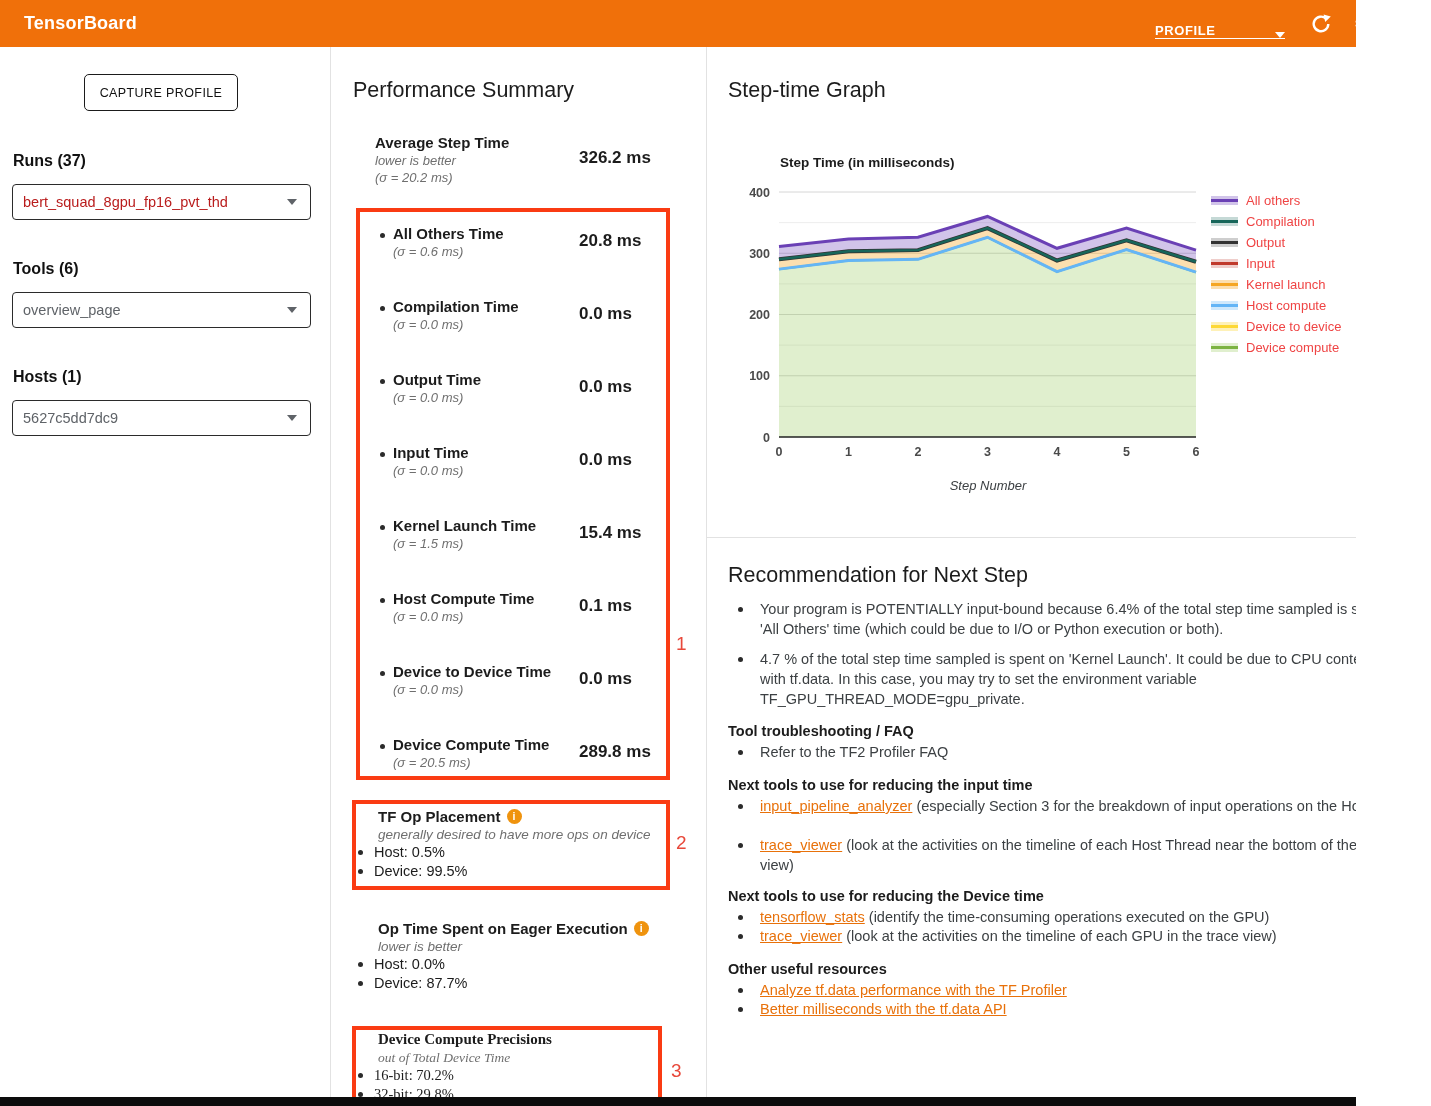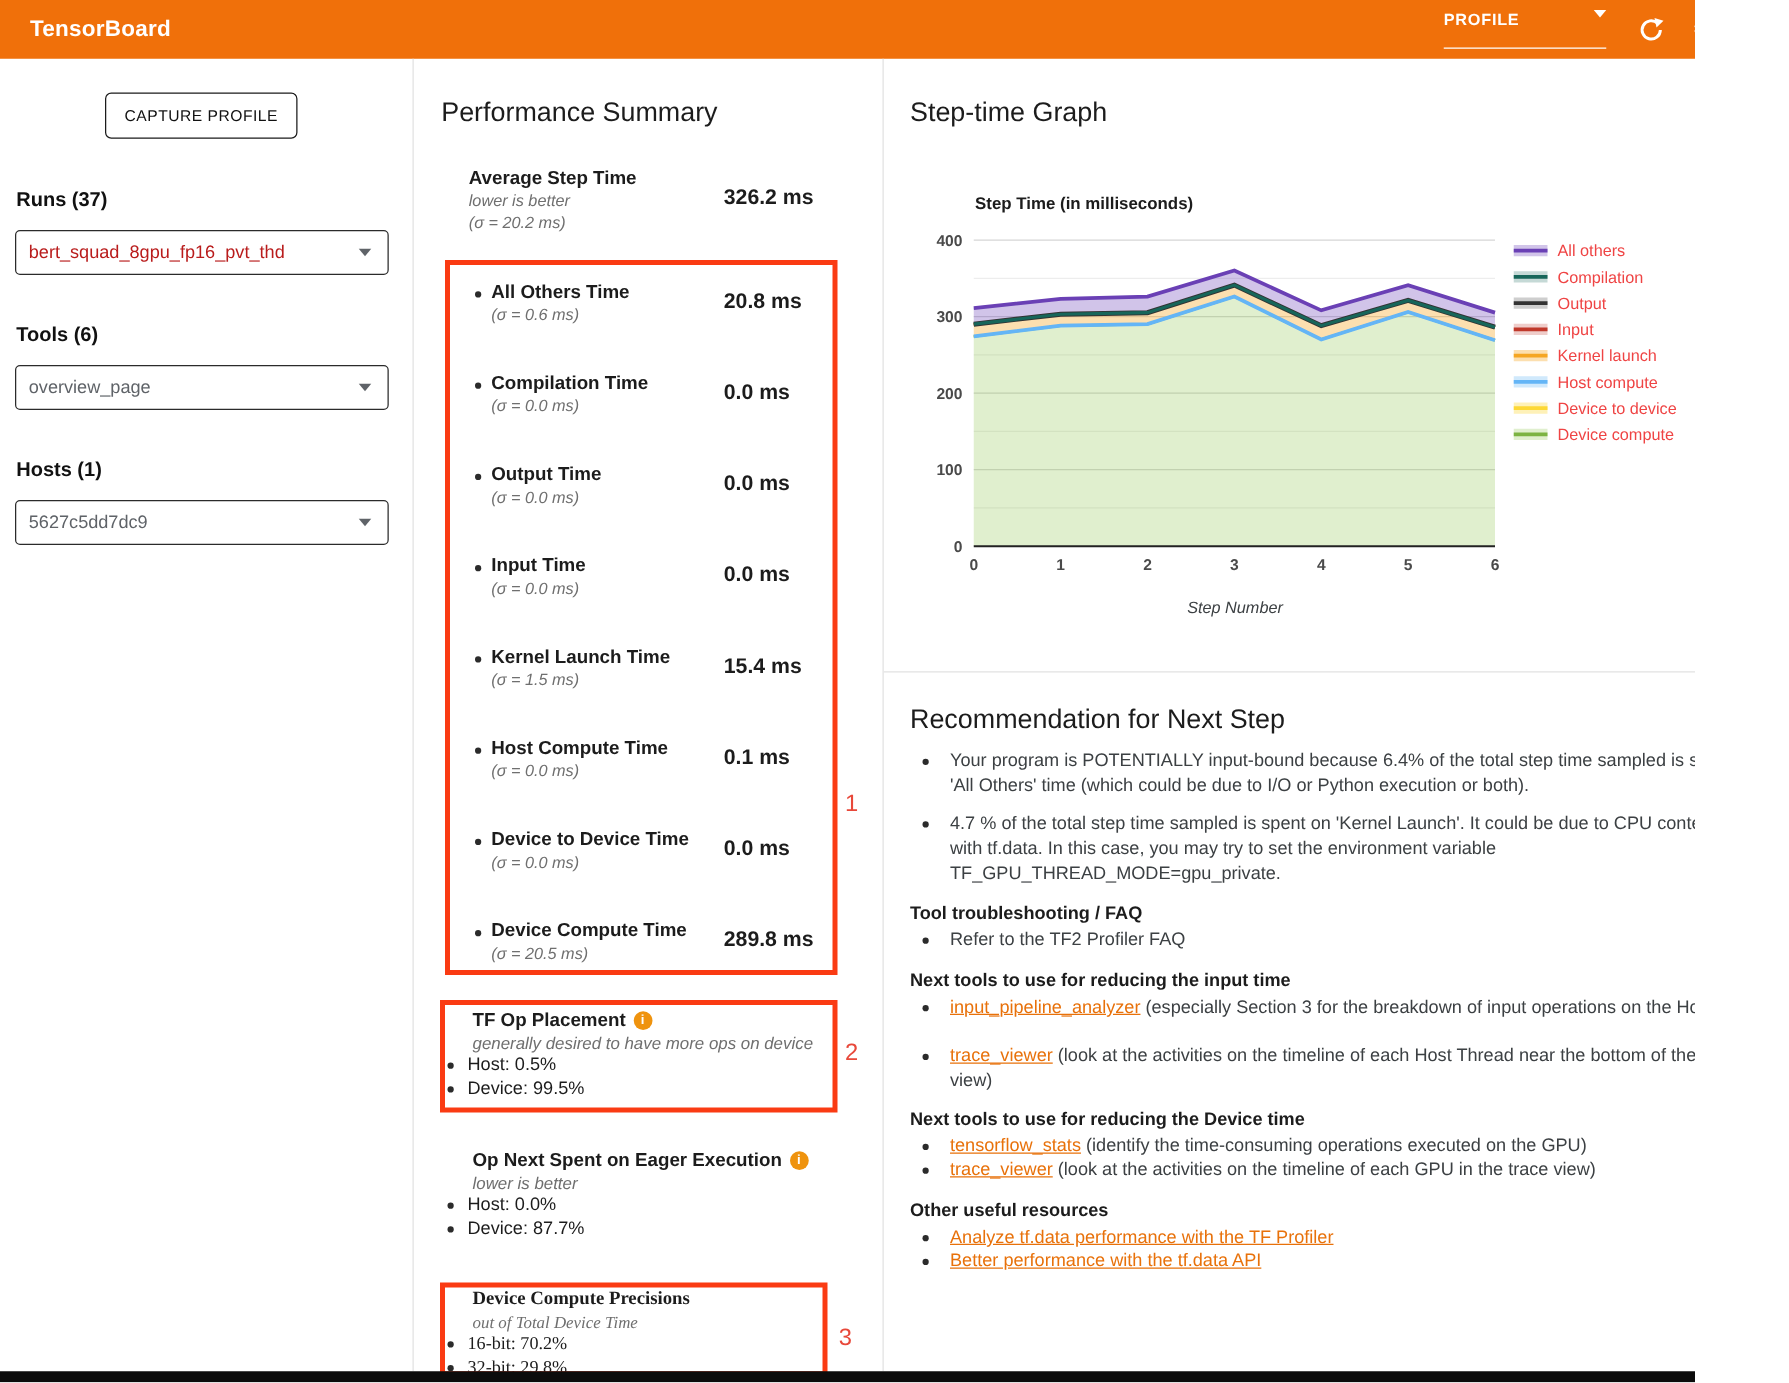--- a/index.html
+++ b/index.html
@@ -4,21 +4,21 @@
 <style>
   html,body{margin:0;padding:0;background:#fff;}
   body{width:1431px;height:1106px;font-family:"Liberation Sans",sans-serif;color:#212121;}
   .canvas{position:relative;width:1356px;height:1106px;overflow:hidden;background:#fff;}
 
   
   .hdr{position:absolute;left:0;top:0;width:1431px;height:47px;background:#f0700a;display:flex;align-items:center;}
   .app-title{color:#fff;font-size:18px;font-weight:700;margin-left:24px;letter-spacing:.2px;}
   .hdr-right{position:absolute;right:12px;top:0;height:47px;display:flex;align-items:center;gap:14px;}
   .profile-dd{position:relative;width:130px;height:30px;color:#fff;font-size:13px;font-weight:700;letter-spacing:.6px;
-    border-bottom:1px solid #fff;display:flex;align-items:flex-start;justify-content:space-between;cursor:pointer;margin-right:8px;}
+    border-bottom:1px solid #fff;display:flex;align-items:flex-end;justify-content:space-between;cursor:pointer;margin-right:8px;}
   .caret{width:0;height:0;border-left:5px solid transparent;border-right:5px solid transparent;border-top:6px solid #fff;}
   .hicon{width:28px;height:28px;display:flex;align-items:center;justify-content:center;cursor:pointer;}
   .gear-glyph{color:#fff;font-size:21px;line-height:1;}
   .help-circle{width:19px;height:19px;border:2px solid #fff;border-radius:50%;color:#fff;font-size:13px;font-weight:700;
     display:flex;align-items:center;justify-content:center;}
 
   
   .vdiv{position:absolute;top:47px;bottom:9px;width:1px;background:#e2e2e2;}
   .hdiv{position:absolute;height:1px;background:#e2e2e2;}
   .bottom-bar{position:absolute;left:0;top:1097px;width:1431px;height:9px;background:#0c0c0c;}
@@ -206,21 +206,21 @@
         <span>TF Op Placement</span>
         <span class="info-icon">i</span>
       </div>
     <div class="ssub">generally desired to have more ops on device</div>
     <div class="sitem"><span class="li-dot"></span><span>Host: 0.5%</span></div>
     <div class="sitem"><span class="li-dot"></span><span>Device: 99.5%</span></div>
   </div>
 
   <div class="sec" style="top:920px;">
     <div class="stitle">
-        <span>Op Next Spent on Eager Execution</span>
+        <span>Op Time Spent on Eager Execution</span>
         <span class="info-icon">i</span>
       </div>
     <div class="ssub">lower is better</div>
     <div class="sitem"><span class="li-dot"></span><span>Host: 0.0%</span></div>
     <div class="sitem"><span class="li-dot"></span><span>Device: 87.7%</span></div>
   </div>
 
   <div class="sec" style="top:1031px;font-family:Liberation Serif, serif;">
     <div class="stitle">
         <span>Device Compute Precisions</span>
@@ -367,17 +367,17 @@
     <span class="btxt"><a class="lnk">trace_viewer</a><span> (look at the activities on the timeline of each GPU in the trace view)</span></span>
   </div>
 
   <div class="rec-head" style="top:961px;">Other useful resources</div>
   <div class="rec-bullet" style="top:980px;">
     <span class="li-dot"></span>
     <span class="btxt"><a class="lnk">Analyze tf.data performance with the TF Profiler</a></span>
   </div>
   <div class="rec-bullet" style="top:999px;">
     <span class="li-dot"></span>
-    <span class="btxt"><a class="lnk">Better performance with the tf.data API</a></span>
+    <span class="btxt"><a class="lnk">Better milliseconds with the tf.data API</a></span>
   </div>
 
   <div class="bottom-bar"></div>
 </div>
 
 </body></html>

